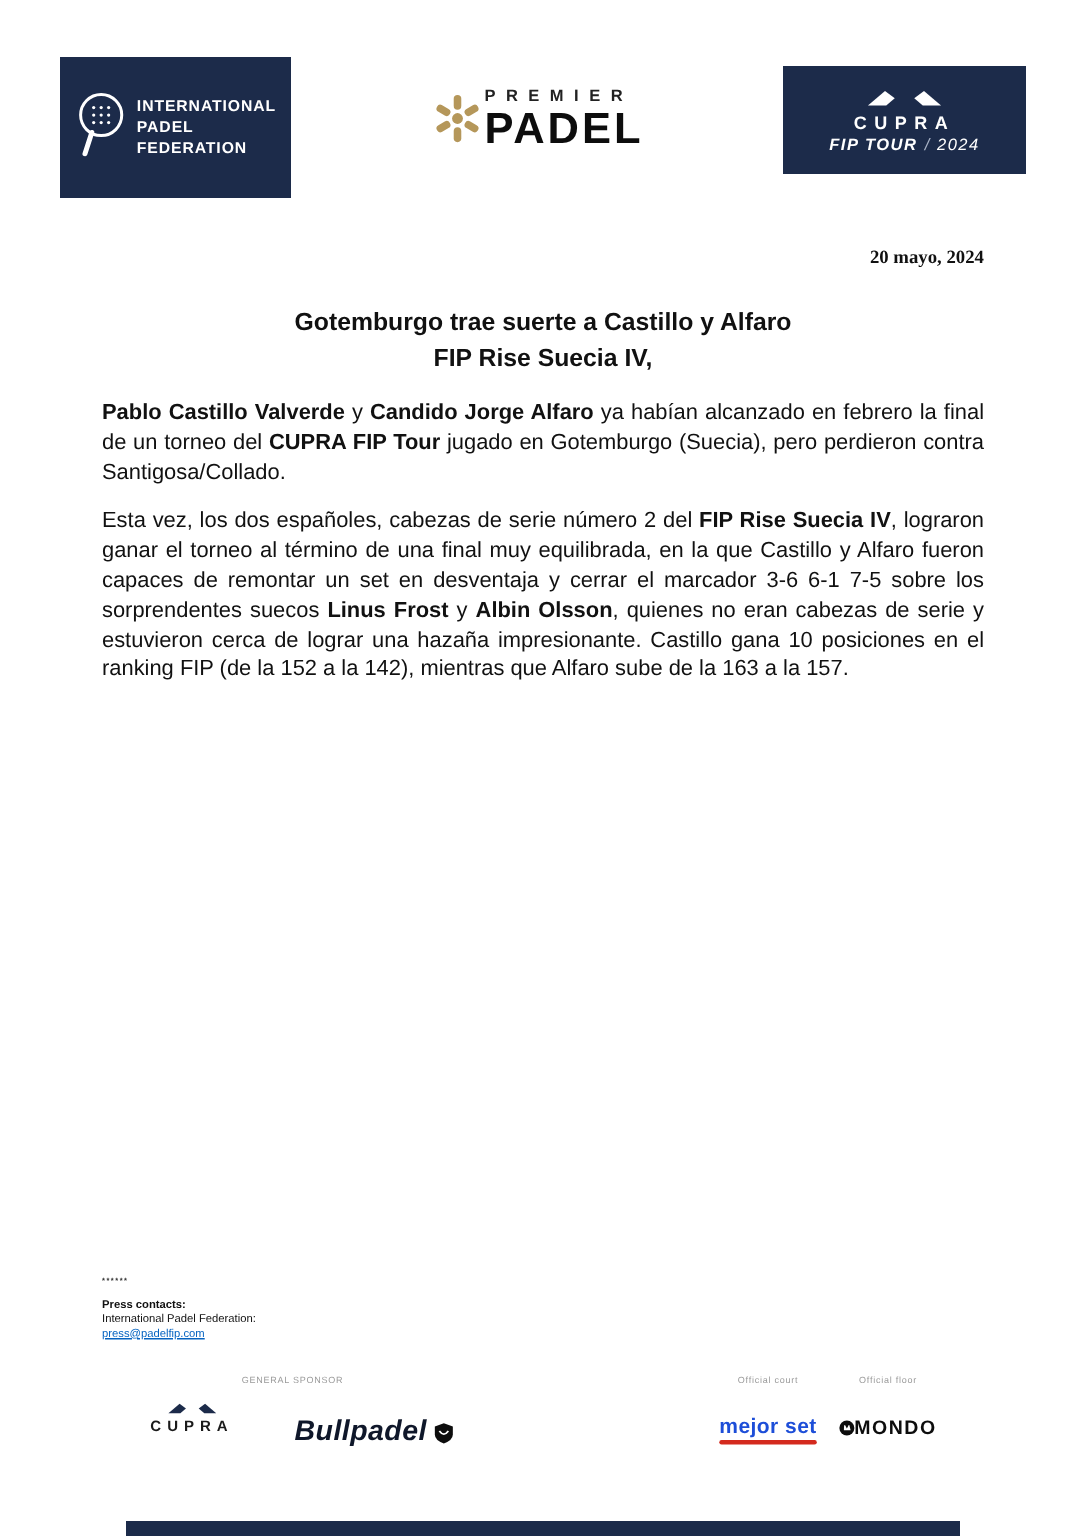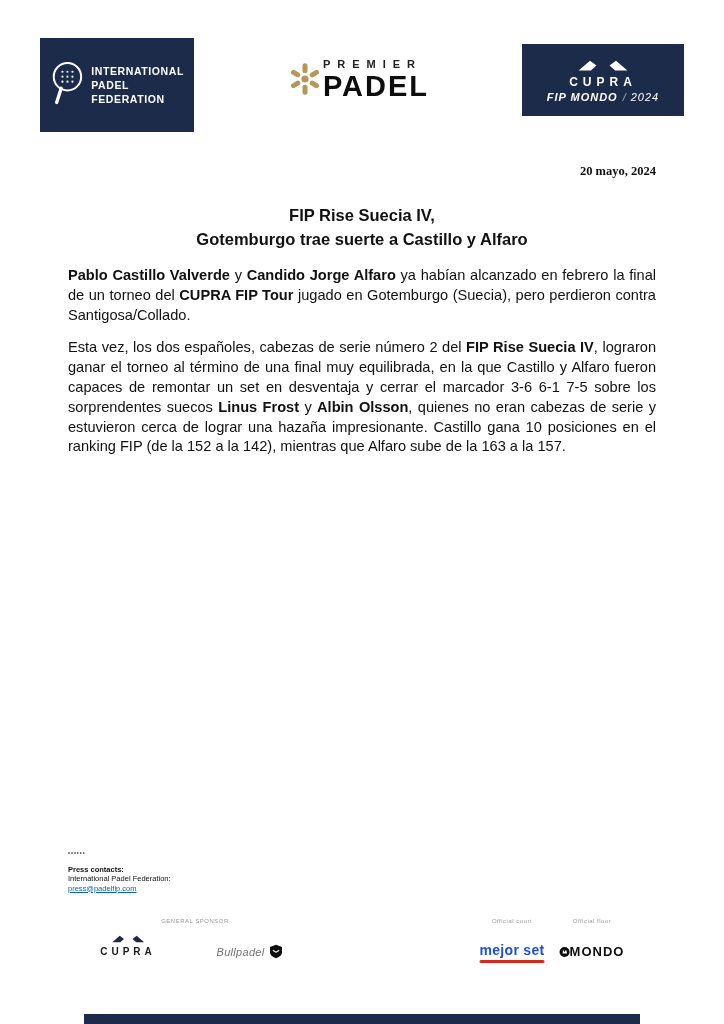--- a/index.html
+++ b/index.html
@@ -101,21 +101,21 @@
   .sp-label {
     position: absolute; top: 0;
     transform: translateX(-50%);
     font-size: 6px; color: #9a9a9a; letter-spacing: 0.5px;
     white-space: nowrap;
   }
   .sp-logo { position: absolute; transform: translateX(-50%); text-align: center; }
   .cupra-foot { top: 16px; left: 60px; display: flex; flex-direction: column; align-items: center; gap: 2px; }
   .cupra-foot-word { font-size: 10px; font-weight: bold; letter-spacing: 4px; color: #1a1a1a; }
   .bullpadel { top: 26px; left: 182px; display: flex; align-items: center; gap: 4px; }
-  .bullpadel-word { font-size: 11px; font-weight: 400; font-style: italic; color: #737373; letter-spacing: 0.3px; }
+  .bullpadel-word { font-size: 19px; font-weight: 700; font-style: italic; color: #0f172a; letter-spacing: 0.3px; }
   .mejorset { top: 24px; left: 444px; }
   .mejorset-words { font-size: 14px; font-weight: 900; color: #1d4ed8; letter-spacing: 0.3px; text-align: center; }
   .mejorset-underline { height: 2.5px; background: #d42a1e; margin-top: 2px; border-radius: 2px; }
   .mondo { top: 26px; left: 524px; display: flex; align-items: center; gap: 0; }
   .mondo-dot { width: 10px; height: 10px; background: #0d0d0d; border-radius: 50%; position: relative; }
   .mondo-dot::after {
     content: ""; position: absolute; left: 2.5px; top: 3px;
     width: 5px; height: 4px;
     background: #fff;
     clip-path: polygon(0 100%, 20% 0, 50% 70%, 80% 0, 100% 100%);
@@ -178,33 +178,33 @@
       </div>
     </div>
 
     <div class="cupra-box">
       <svg width="52" height="15" viewBox="0 0 64 18">
         <path d="M2 15 L16 3 L24 9 L17 15 Z" fill="#ffffff"></path>
         <path d="M62 15 L48 3 L40 9 L47 15 Z" fill="#ffffff"></path>
       </svg>
       <div class="cupra-brand">CUPRA</div>
       <div class="cupra-tour-line">
-        <span class="cupra-tour-name">FIP MONDO</span>
+        <span class="cupra-tour-name">FIP TOUR</span>
         <span class="cupra-divider">/</span>
         <span class="cupra-year">2024</span>
       </div>
     </div>
 
   </div>
 
   <div class="date">20 mayo, 2024</div>
 
   <div class="title">
+    <div>Gotemburgo trae suerte a Castillo y Alfaro</div>
     <div>FIP Rise Suecia IV,</div>
-    <div>Gotemburgo trae suerte a Castillo y Alfaro</div>
   </div>
 
   <div class="article">
     <p class="body-par"><span class="bold">Pablo Castillo Valverde</span><span> y </span><span class="bold">Candido Jorge Alfaro</span><span> ya habían alcanzado en febrero la final de un torneo del </span><span class="bold">CUPRA FIP Tour</span><span> jugado en Gotemburgo (Suecia), pero perdieron contra Santigosa/Collado.</span></p>
     <p class="body-par"><span>Esta vez, los dos españoles, cabezas de serie número 2 del </span><span class="bold">FIP Rise Suecia IV</span><span>, lograron ganar el torneo al término de una final muy equilibrada, en la que Castillo y Alfaro fueron capaces de remontar un set en desventaja y cerrar el marcador 3-6 6-1 7-5 sobre los sorprendentes suecos </span><span class="bold">Linus Frost</span><span> y </span><span class="bold">Albin Olsson</span><span>, quienes no eran cabezas de serie y estuvieron cerca de lograr una hazaña impresionante. Castillo gana 10 posiciones en el ranking FIP (de la 152 a la 142), mientras que Alfaro sube de la 163 a la 157.</span></p>
   </div>
 
   <div class="contacts">
     <div class="tiny-mark">******</div>
     <div class="press-label">Press contacts:</div>

